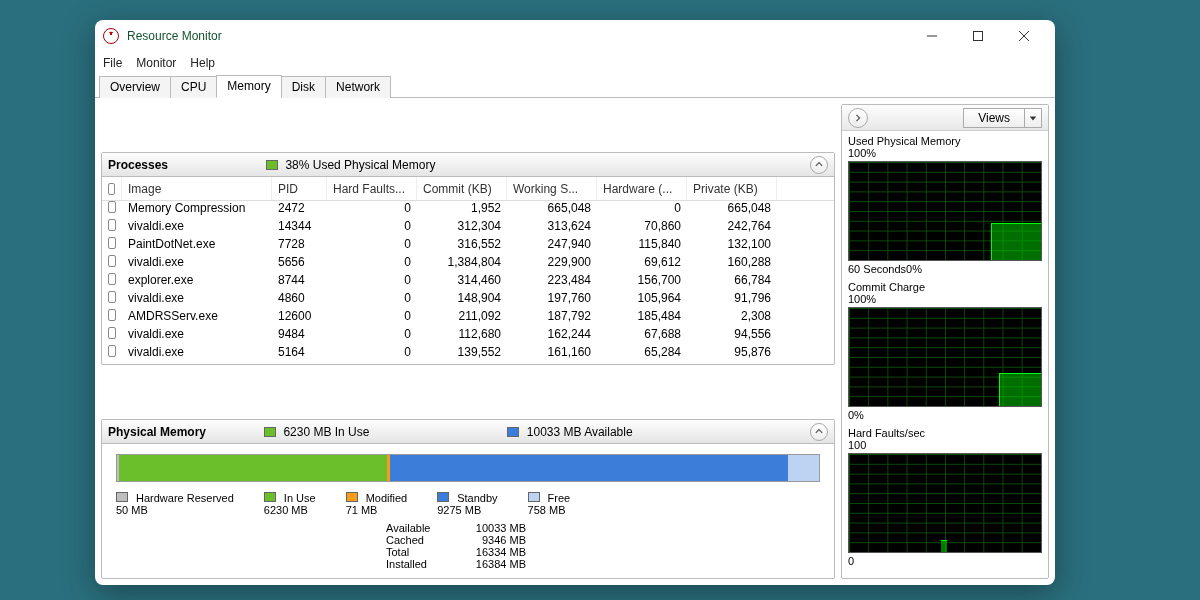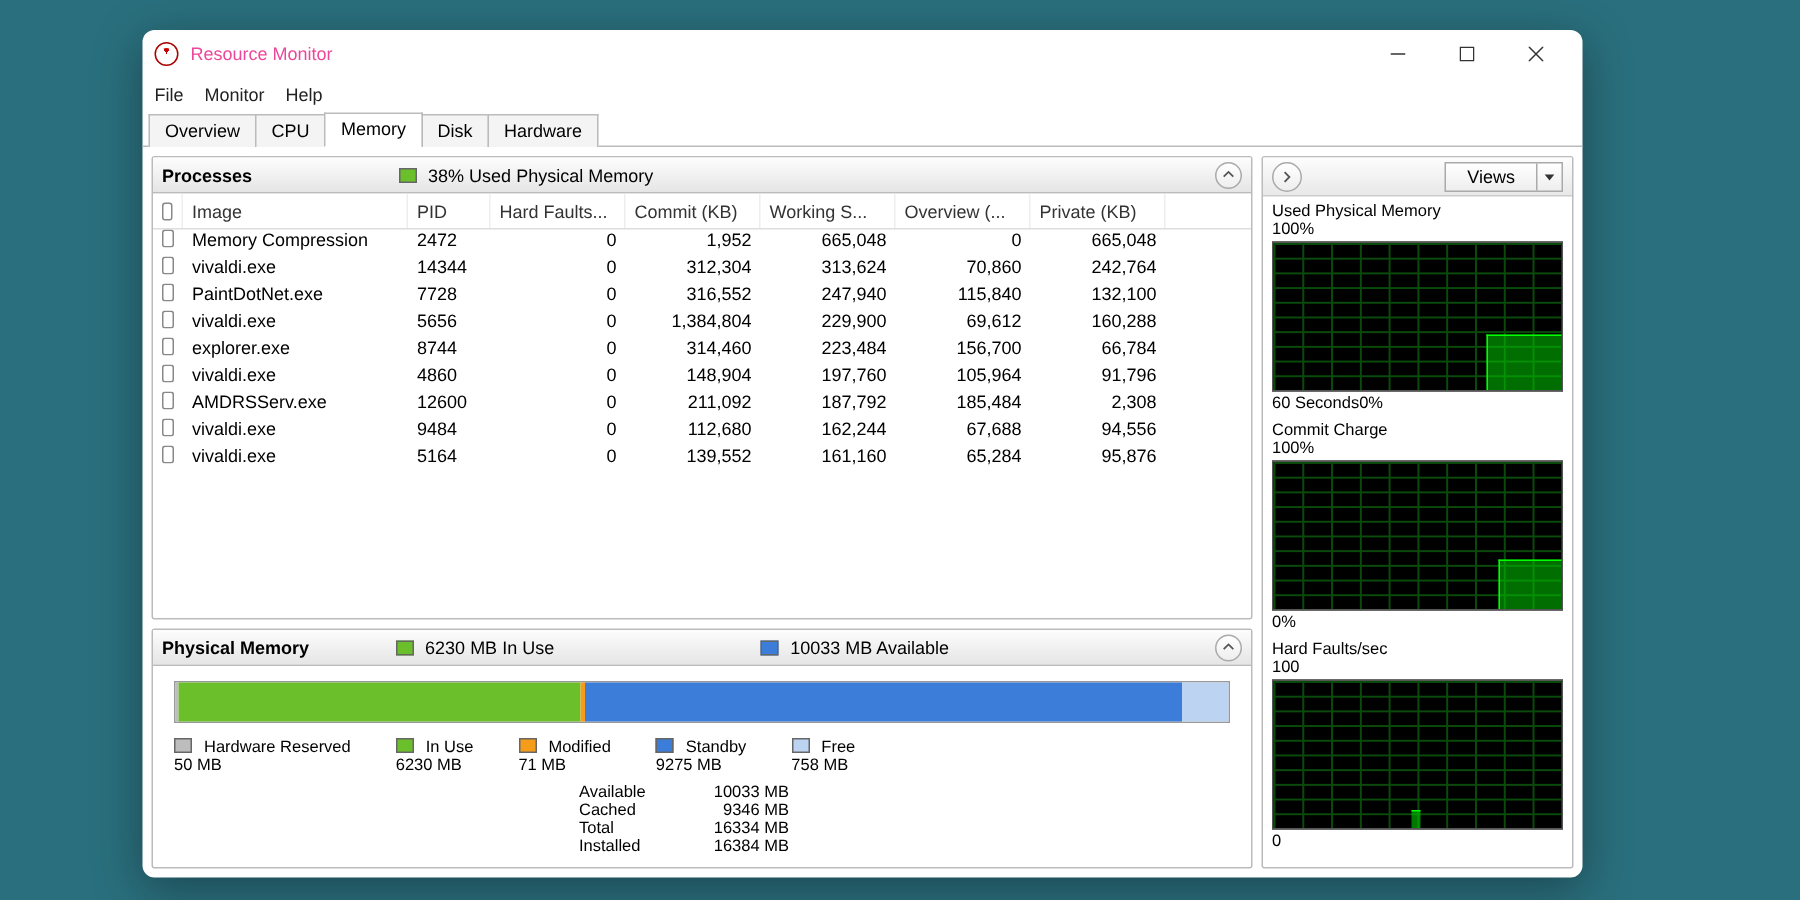--- a/index.html
+++ b/index.html
@@ -1,33 +1,33 @@
 <!DOCTYPE html>
 <html><head>
 <meta charset="utf-8">
 <style>
 * { box-sizing: border-box; margin: 0; padding: 0; }
 body { background: #2a6f7d; width: 1200px; height: 600px; overflow: hidden; font-family: "Segoe UI", Tahoma, sans-serif; font-size: 12px; color: #000; }
 .window { position: absolute; left: 95px; top: 20px; width: 960px; height: 565px; background: #fff; border-radius: 8px; box-shadow: 0 8px 32px rgba(0,0,0,.35); display: flex; flex-direction: column; overflow: hidden; }
 .titlebar { height: 32px; display: flex; align-items: center; padding: 0 8px; }
 .titlebar .icon { width: 16px; height: 16px; border: 1.5px solid #a00; border-radius: 50%; position: relative; margin-right: 8px; }
 .titlebar .icon::before { content:""; position:absolute; left:3px; top:3px; right:3px; bottom:3px; background: conic-gradient(#c00 0 60deg, transparent 60deg 360deg); border-radius:50%; transform: rotate(-30deg);}
-.titlebar .title { color: #ec4899; font-size: 12px; }
+.titlebar .title { color: #14532d; font-size: 12px; }
 .win-controls { margin-left: auto; display: flex; }
 .win-btn { width: 46px; height: 32px; display: flex; align-items: center; justify-content: center; color: #333; }
 .win-btn svg { width: 10px; height: 10px; }
 .menubar { height: 22px; display: flex; align-items: center; padding: 0 8px; gap: 14px; color: #222; }
 .menubar span { cursor: default; }
 .tabs { height: 24px; display: flex; align-items: flex-end; border-bottom: 1px solid #bbb; padding-left: 4px; gap: 0; }
 .tab { padding: 3px 10px 4px; border: 1px solid #bbb; border-bottom: none; background: #f4f4f4; font-size: 12px; margin-right: -1px; position: relative; top: 1px; cursor: default; }
 .tab.active { background: #fff; font-weight: 400; top: 1px; border-bottom: 1px solid #fff; }
 .content { flex: 1; display: flex; padding: 6px; gap: 6px; overflow: hidden; }
 .left { flex: 1; display: flex; flex-direction: column; gap: 6px; min-width: 0; }
 .right { width: 208px; border: 1px solid #bbb; border-radius: 2px; display: flex; flex-direction: column; }
-.panel { border: 1px solid #bbb; border-radius: 2px; display: flex; flex-direction: column; }
+.panel { border: 1px solid #bbb; border-radius: 2px; display: flex; flex-direction: column; margin-top: 48px; }
 .panel-header { height: 24px; background: linear-gradient(#fdfdfd, #e5e5e5); border-bottom: 1px solid #bbb; display: flex; align-items: center; padding: 0 6px; gap: 18px; }
 .panel-header .ptitle { font-weight: bold; font-size: 12px; }
 .legend-chip { width: 12px; height: 10px; display: inline-block; vertical-align: middle; margin-right: 4px; border: 1px solid #666; }
 .panel-header .collapse { margin-left: auto; width: 18px; height: 18px; border: 1px solid #aaa; border-radius: 50%; display: flex; align-items: center; justify-content: center; background: linear-gradient(#fff,#eee); cursor: default; }
 .panel-header .collapse svg { width: 8px; height: 8px; }
 .proc-table { flex: 1; overflow: hidden; display: flex; flex-direction: column; }
 .thead { display: flex; border-bottom: 1px solid #ddd; background: #fff; height: 24px; align-items: center; }
 .th, .td { padding: 0 6px; white-space: nowrap; overflow: hidden; text-overflow: ellipsis; }
 .th { border-right: 1px solid #eee; height: 100%; display: flex; align-items: center; color: #333; cursor: default; }
 .tbody { flex: 1; overflow-y: auto; }
@@ -95,21 +95,21 @@
     <span>File</span>
     <span>Monitor</span>
     <span>Help</span>
   </div>
 
   <div class="tabs">
     <div class="tab">Overview</div>
     <div class="tab">CPU</div>
     <div class="tab active">Memory</div>
     <div class="tab">Disk</div>
-    <div class="tab">Hardware</div>
+    <div class="tab">Network</div>
   </div>
 
   <div class="content">
     <div class="left">
 
       <div class="panel" style="flex:1; min-height:0;">
         <div class="panel-header">
           <span class="ptitle">Processes</span>
           <span style="margin-left:80px;">
             <span class="legend-chip" style="background:#6bbf2b;"></span>
@@ -124,21 +124,21 @@
         <div class="proc-table">
           <div class="thead">
             <div class="th col-chk">
                 <span class="chk"></span>
               </div>
             <div class="th col-img">Image</div>
             <div class="th col-pid">PID</div>
             <div class="th col-hf">Hard Faults...</div>
             <div class="th col-commit">Commit (KB)</div>
             <div class="th col-ws">Working S...</div>
-            <div class="th col-sh">Overview (...</div>
+            <div class="th col-sh">Hardware (...</div>
             <div class="th col-pv">Private (KB)</div>
           </div>
           <div class="tbody" id="proc-rows">
               <div class="tr">
                 <div class="td col-chk">
                   <span class="chk"></span>
                 </div>
                 <div class="td col-img">Memory Compression</div>
                 <div class="td col-pid">2472</div>
                 <div class="td col-hf">0</div>

